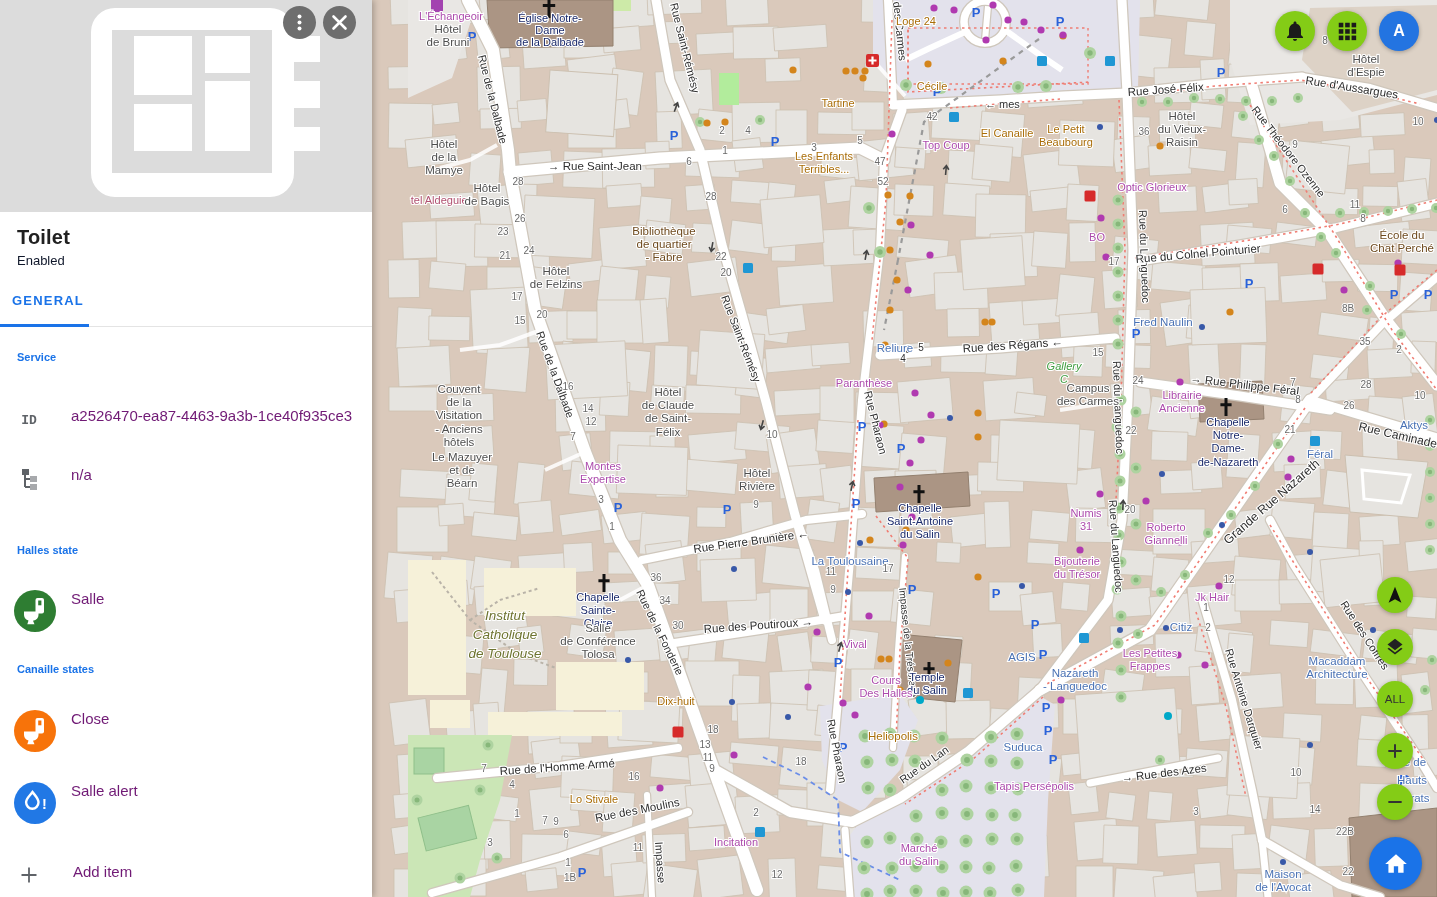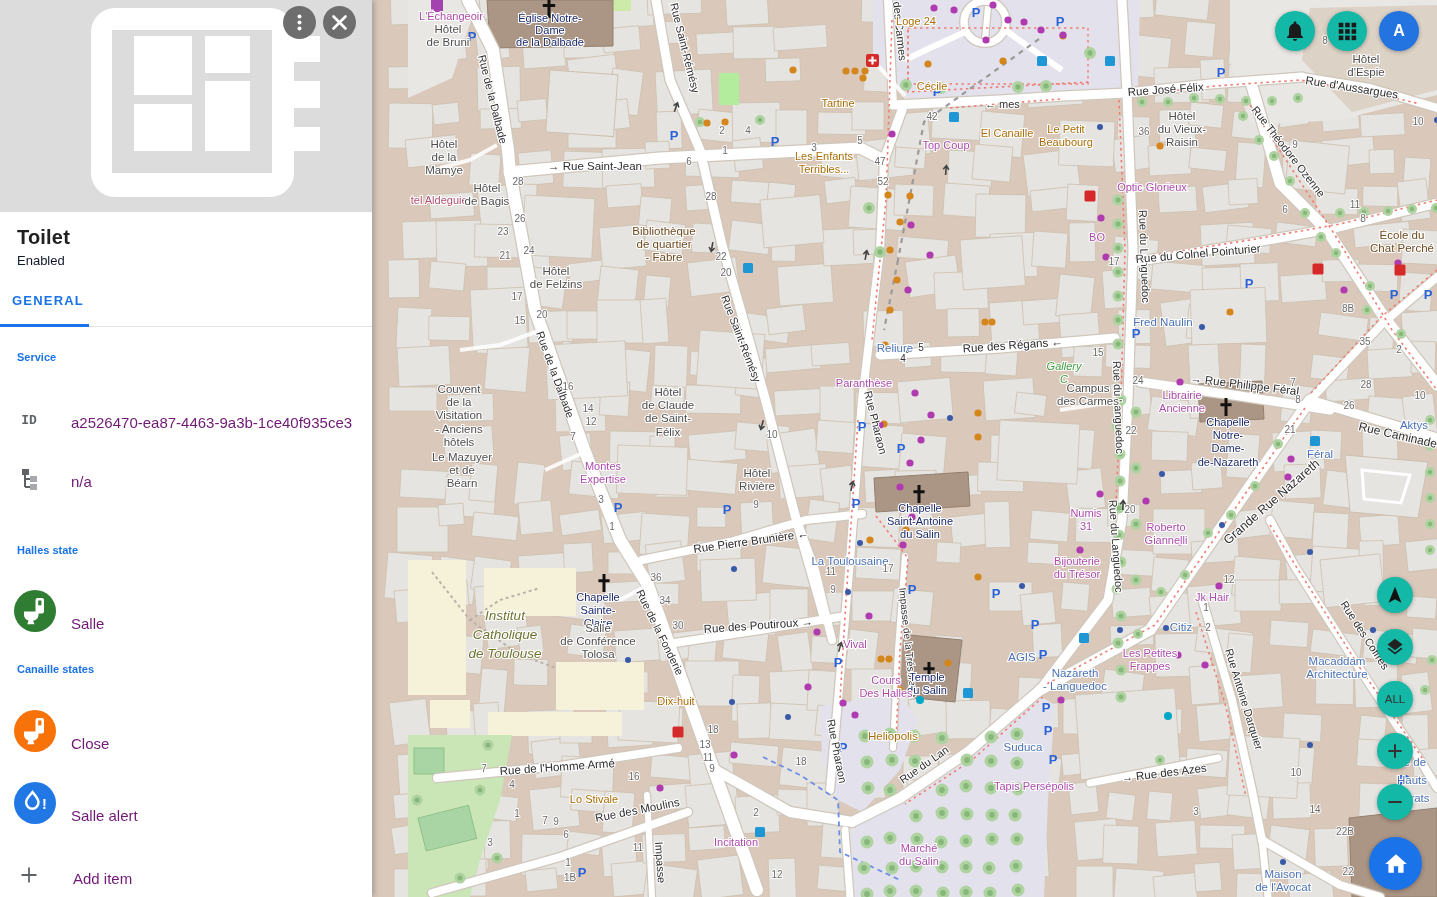--- a/index.html
+++ b/index.html
@@ -7,23 +7,23 @@
 #panel{position:absolute;left:0;top:0;width:372px;height:897px;background:#fff;box-shadow:2px 0 6px rgba(0,0,0,.25)}
 .hdr{position:relative;height:212px;background:#dcdcdc}
 .cbtn{position:absolute;width:33px;height:33px;border-radius:50%;background:#6e6e6e;top:6px}
 .title{padding:14px 0 0 17px}
 .title h1{font-size:20px;font-weight:bold;color:#212121;letter-spacing:.2px}
 .title p{font-size:13px;color:#0f172a;margin-top:4px}
 .tabs{position:relative;margin-top:17px;height:42px;border-bottom:1px solid #e4e4e4}
 .tab{position:absolute;left:12px;top:8px;font-size:13px;font-weight:bold;color:#1a73e8;letter-spacing:1.2px}
 .tabline{position:absolute;left:0;bottom:-1px;width:89px;height:3px;background:#1a73e8}
 .sechdr{position:absolute;left:17px;font-size:11px;font-weight:bold;color:#1a73e8}
-.row{position:absolute;left:17px;display:flex;align-items:flex-end}
+.row{position:absolute;left:17px;display:flex;align-items:flex-start}
 .rowtxt{font-size:15px;color:#701a75}
-.ficon{position:absolute;border-radius:50%;background:#14b8a6;box-shadow:0 1px 4px rgba(0,0,0,.3);display:flex;align-items:center;justify-content:center}
+.ficon{position:absolute;border-radius:50%;background:#84cc16;box-shadow:0 1px 4px rgba(0,0,0,.3);display:flex;align-items:center;justify-content:center}
 </style></head>
 <body>
 <div id="map"><svg width="1437" height="897">
       <rect x="0" y="0" width="1437" height="897" fill="#dac9bb"></rect>
       <rect x="390" y="-9" width="26" height="34" fill="#e6e4e0" stroke="#ccc0b0" stroke-width="0.8" transform="rotate(-2 390 -9)"></rect>
       <rect x="388" y="67" width="26" height="22" fill="#e6e4e0" stroke="#ccc0b0" stroke-width="0.8" transform="rotate(-1 388 67)"></rect>
       <rect x="389" y="103" width="44" height="45" fill="#e6e4e0" stroke="#ccc0b0" stroke-width="0.8" transform="rotate(1 389 103)"></rect>
       <rect x="405" y="140" width="51" height="28" fill="#e6e4e0" stroke="#ccc0b0" stroke-width="0.8" transform="rotate(-6 405 140)"></rect>
       <rect x="402" y="222" width="43" height="37" fill="#e6e4e0" stroke="#ccc0b0" stroke-width="0.8" transform="rotate(-2 402 222)"></rect>
       <rect x="388" y="260" width="31" height="38" fill="#e6e4e0" stroke="#ccc0b0" stroke-width="0.8" transform="rotate(-1 388 260)"></rect>

